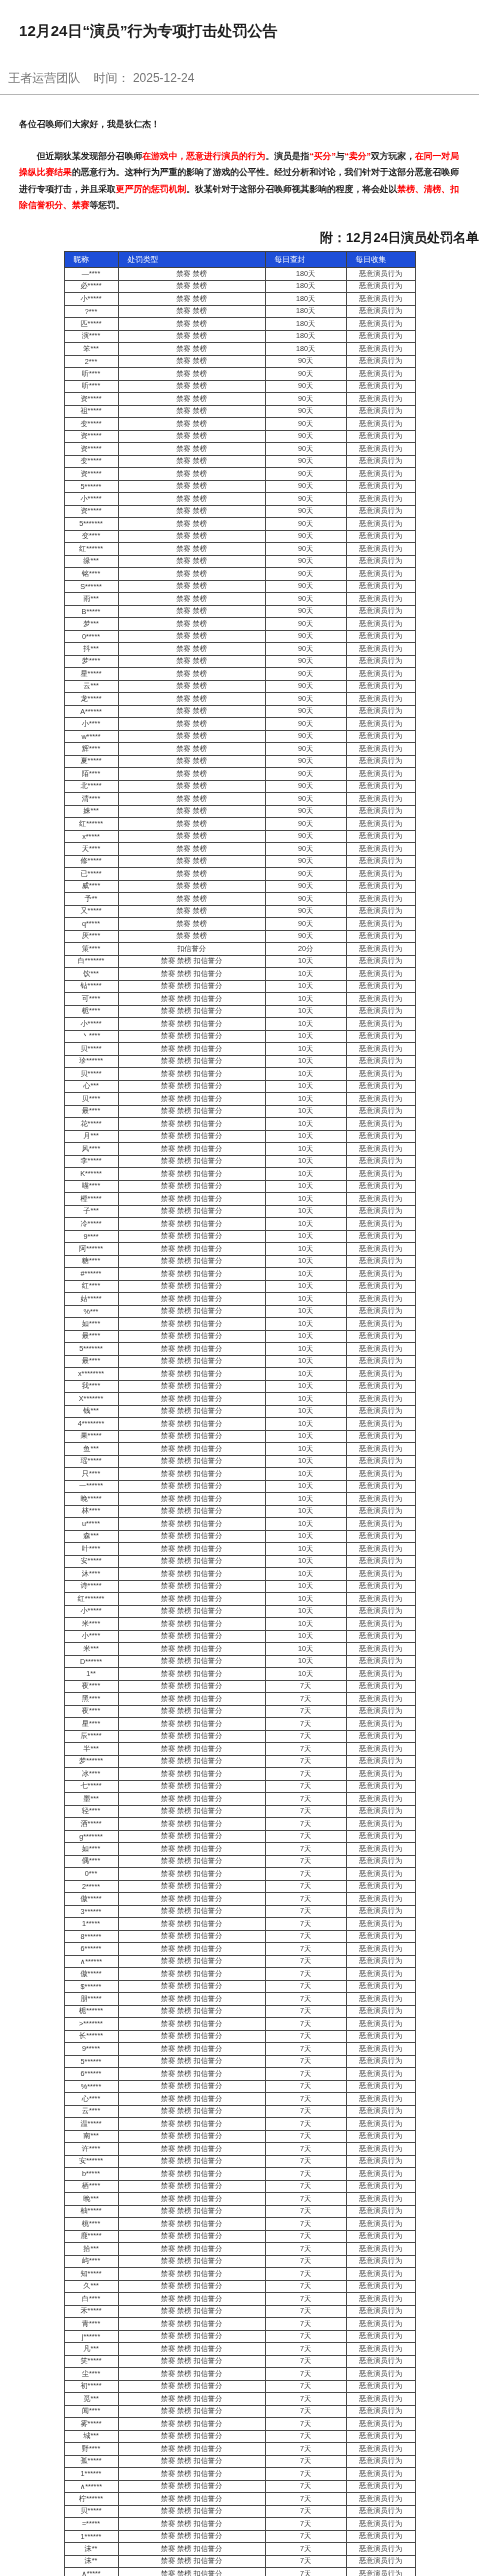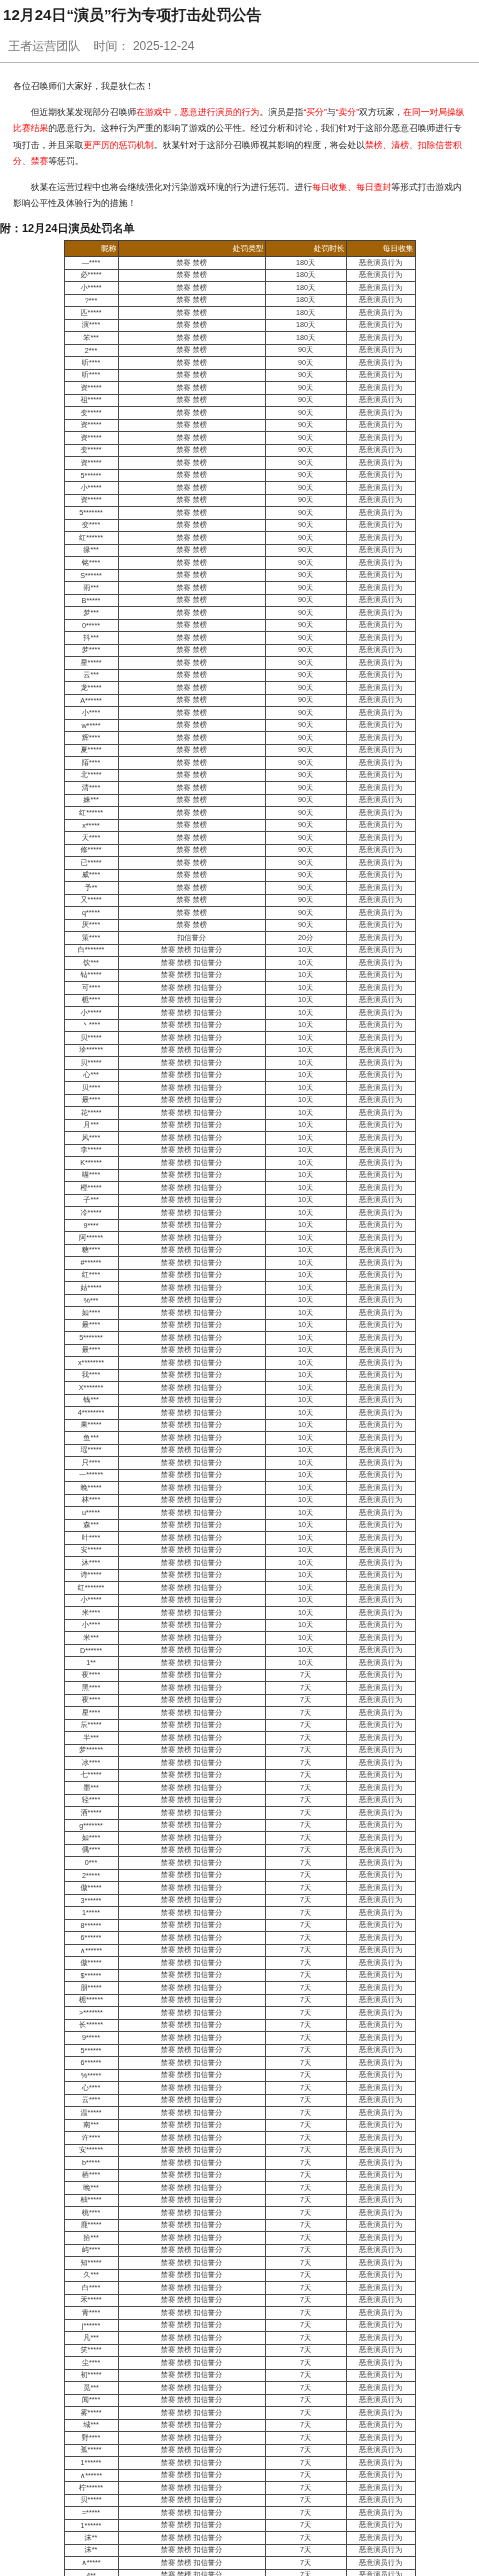--- a/index.html
+++ b/index.html
@@ -1,67 +1,66 @@
 <!DOCTYPE html>
 <html style="font-size:8.2px"><head>
 <meta charset="utf-8">
 <style>
   html,body{margin:0;padding:0;background:#ffffff;}
   body{width:479px;font-family:"Liberation Sans","DejaVu Sans",sans-serif;color:#262626;}
-  .page-title{font-size:15px;font-weight:bold;color:#1f1f1f;margin:0;padding:6.2px 0 0 3.1px;line-height:18.5px;}
+  .page-title{font-size:15px;font-weight:bold;color:#1f1f1f;margin:16px;padding:6.2px 0 0 3.1px;line-height:18.5px;}
   .meta{padding:13.4px 0 7.2px 8.2px;font-size:12px;color:#757575;}
   .meta .gap{display:inline-block;width:13.4px;}
   .divider{border-bottom:0.5px solid #b5b5b5;}
   .article{padding:6.2px 4.1px 0 4.1px;font-size:8.8px;line-height:16.5px;color:#1f1f1f;}
-  .article p{margin:9px;}
+  .article p{margin:15px;font-weight:bold;}
   .article p.indent{text-indent:2em;}
   .red{color:#ff0000;}
-  .tbl-caption{text-align:left;font-weight:bold;font-size:11px;color:#1a1a1a;margin:4.6px 0 4.1px 0;}
+  .tbl-caption{text-align:right;font-weight:bold;font-size:13px;color:#1a1a1a;margin:4.6px 0 4.1px 0;}
   table.punish{border-collapse:collapse;margin:0 auto;width:350px;table-layout:fixed;}
   table.punish col.c1{width:54px;}
   table.punish col.c2{width:147px;}
   table.punish col.c3{width:81px;}
   table.punish col.c4{width:69px;}
-  table.punish th{background:#a16207;color:#ffffff;font-weight:normal;font-size:7.7px;height:13px;
-    border:0.5px solid #3f3f3f;text-align:right;padding-left:9px;}
+  table.punish th{background:#1d4ed8;color:#ffffff;font-weight:normal;font-size:7.7px;height:13px;
+    border:0.5px solid #3f3f3f;text-align:left;padding-left:9px;}
   table.punish td{font-size:7.2px;color:#3d3d3d;height:11.5px;text-align:center;
     border:0.5px solid #4a4a4a;white-space:nowrap;overflow:hidden;padding:0 1.5px;}
 </style>
 </head>
 <body>
 
 <h1 class="page-title">12月24日“演员”行为专项打击处罚公告</h1>
 
 <div class="meta">
   <span>王者运营团队</span><span class="gap"></span><span>时间：</span>
   <span>2025-12-24</span>
 </div>
 
 <div class="divider"></div>
 
 <div class="article" id="article">
     <p class=""><span>各位召唤师们大家好，我是狄仁杰！</span></p>
     <p class="indent"><span>但近期狄某发现部分召唤师</span><span class="red">在游戏中，恶意进行演员的行为</span><span>。演员是指</span><span class="red">“买分”</span><span>与</span><span class="red">“卖分”</span><span>双方玩家，</span><span class="red">在同一对局操纵比赛结果</span><span>的恶意行为。这种行为严重的影响了游戏的公平性。经过分析和讨论，我们针对于这部分恶意召唤师进行专项打击，并且采取</span><span class="red">更严厉的惩罚机制</span><span>。狄某针对于这部分召唤师视其影响的程度，将会处以</span><span class="red">禁榜、清榜、扣除信誉积分、禁赛</span><span>等惩罚。</span></p>
-    <p class="indent"><span>狄某在运营过程中也将会继续强化对污染游戏环境的行为进行惩罚。进行</span><span class="red">每日收集、每日查封</span><span>等形式打击游戏内影响公平性及体验行为的措施！</span></p>
   </div>
 
 <div class="tbl-caption">附：12月24日演员处罚名单</div>
 
 <table class="punish">
   <colgroup>
       <col class="c1">
       <col class="c2">
       <col class="c3">
       <col class="c4">
     </colgroup>
   <thead>
     <tr>
       <th>昵称</th>
       <th>处罚类型</th>
-      <th>处罚时长</th>
+      <th>每日查封</th>
       <th>每日收集</th>
     </tr>
   </thead>
   <tbody id="tbody">
       <tr>
         <td>—****</td>
         <td>禁赛 禁榜</td>
         <td>180天</td>
         <td>恶意演员行为</td>
       </tr>

